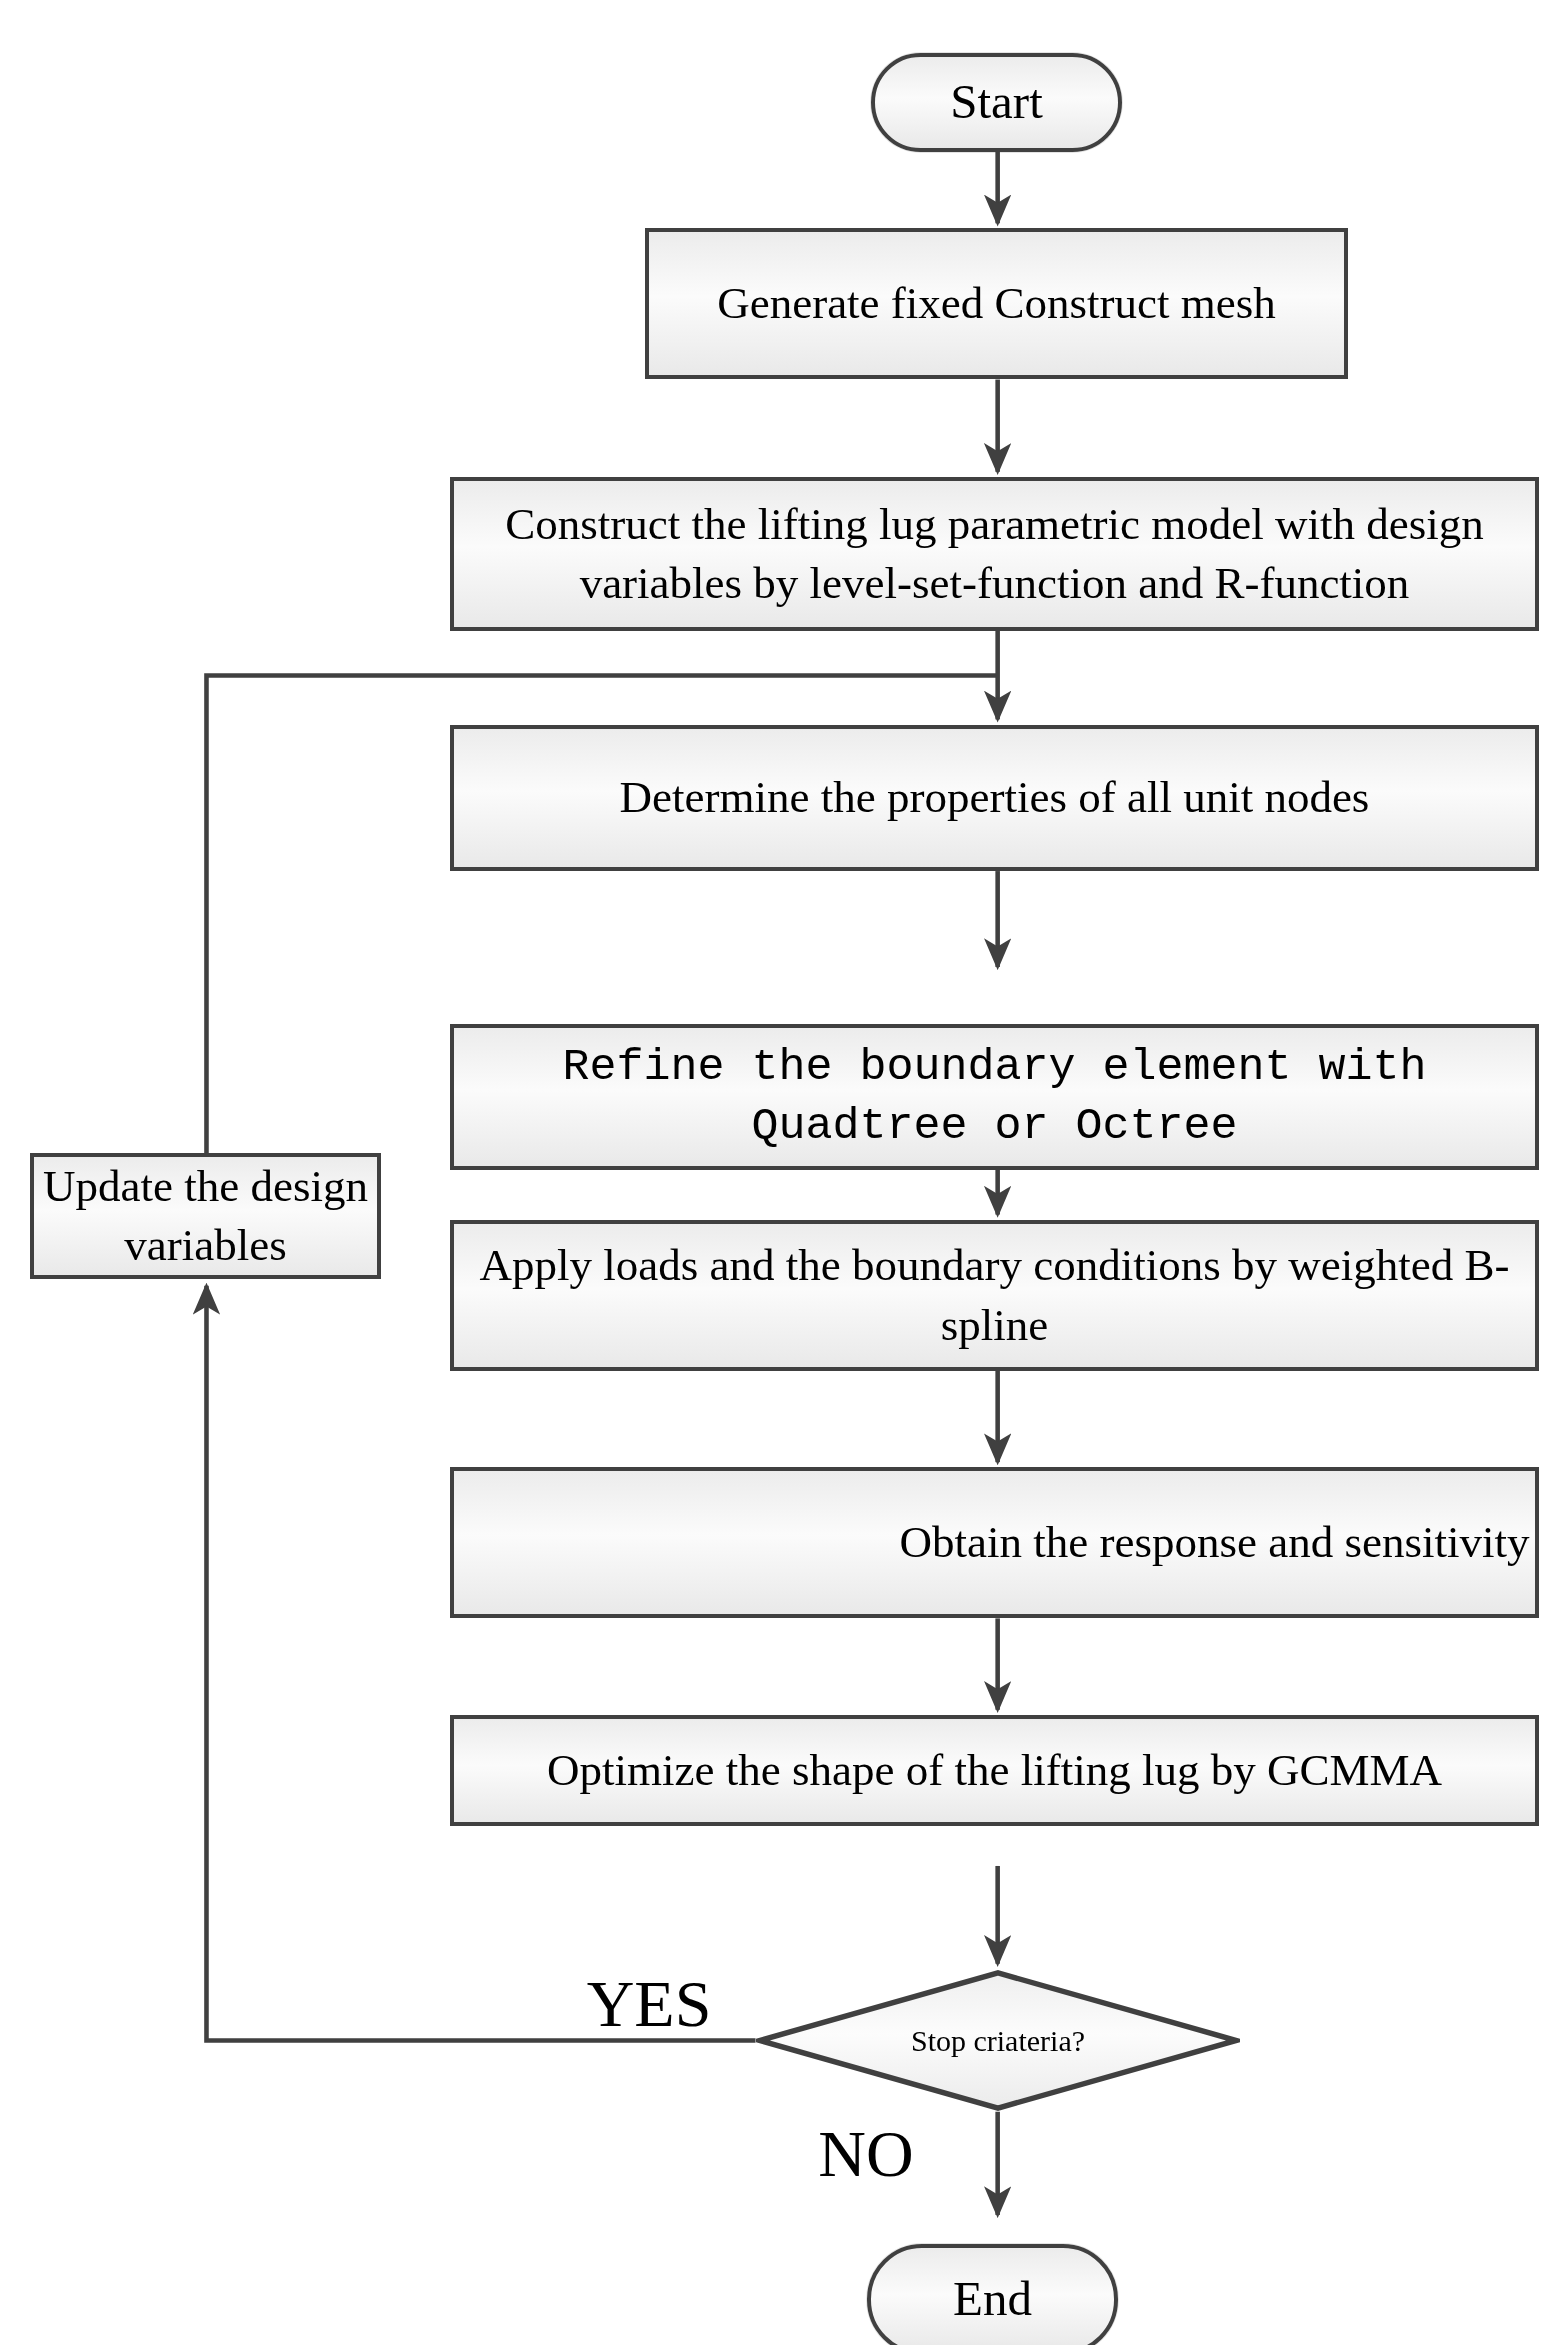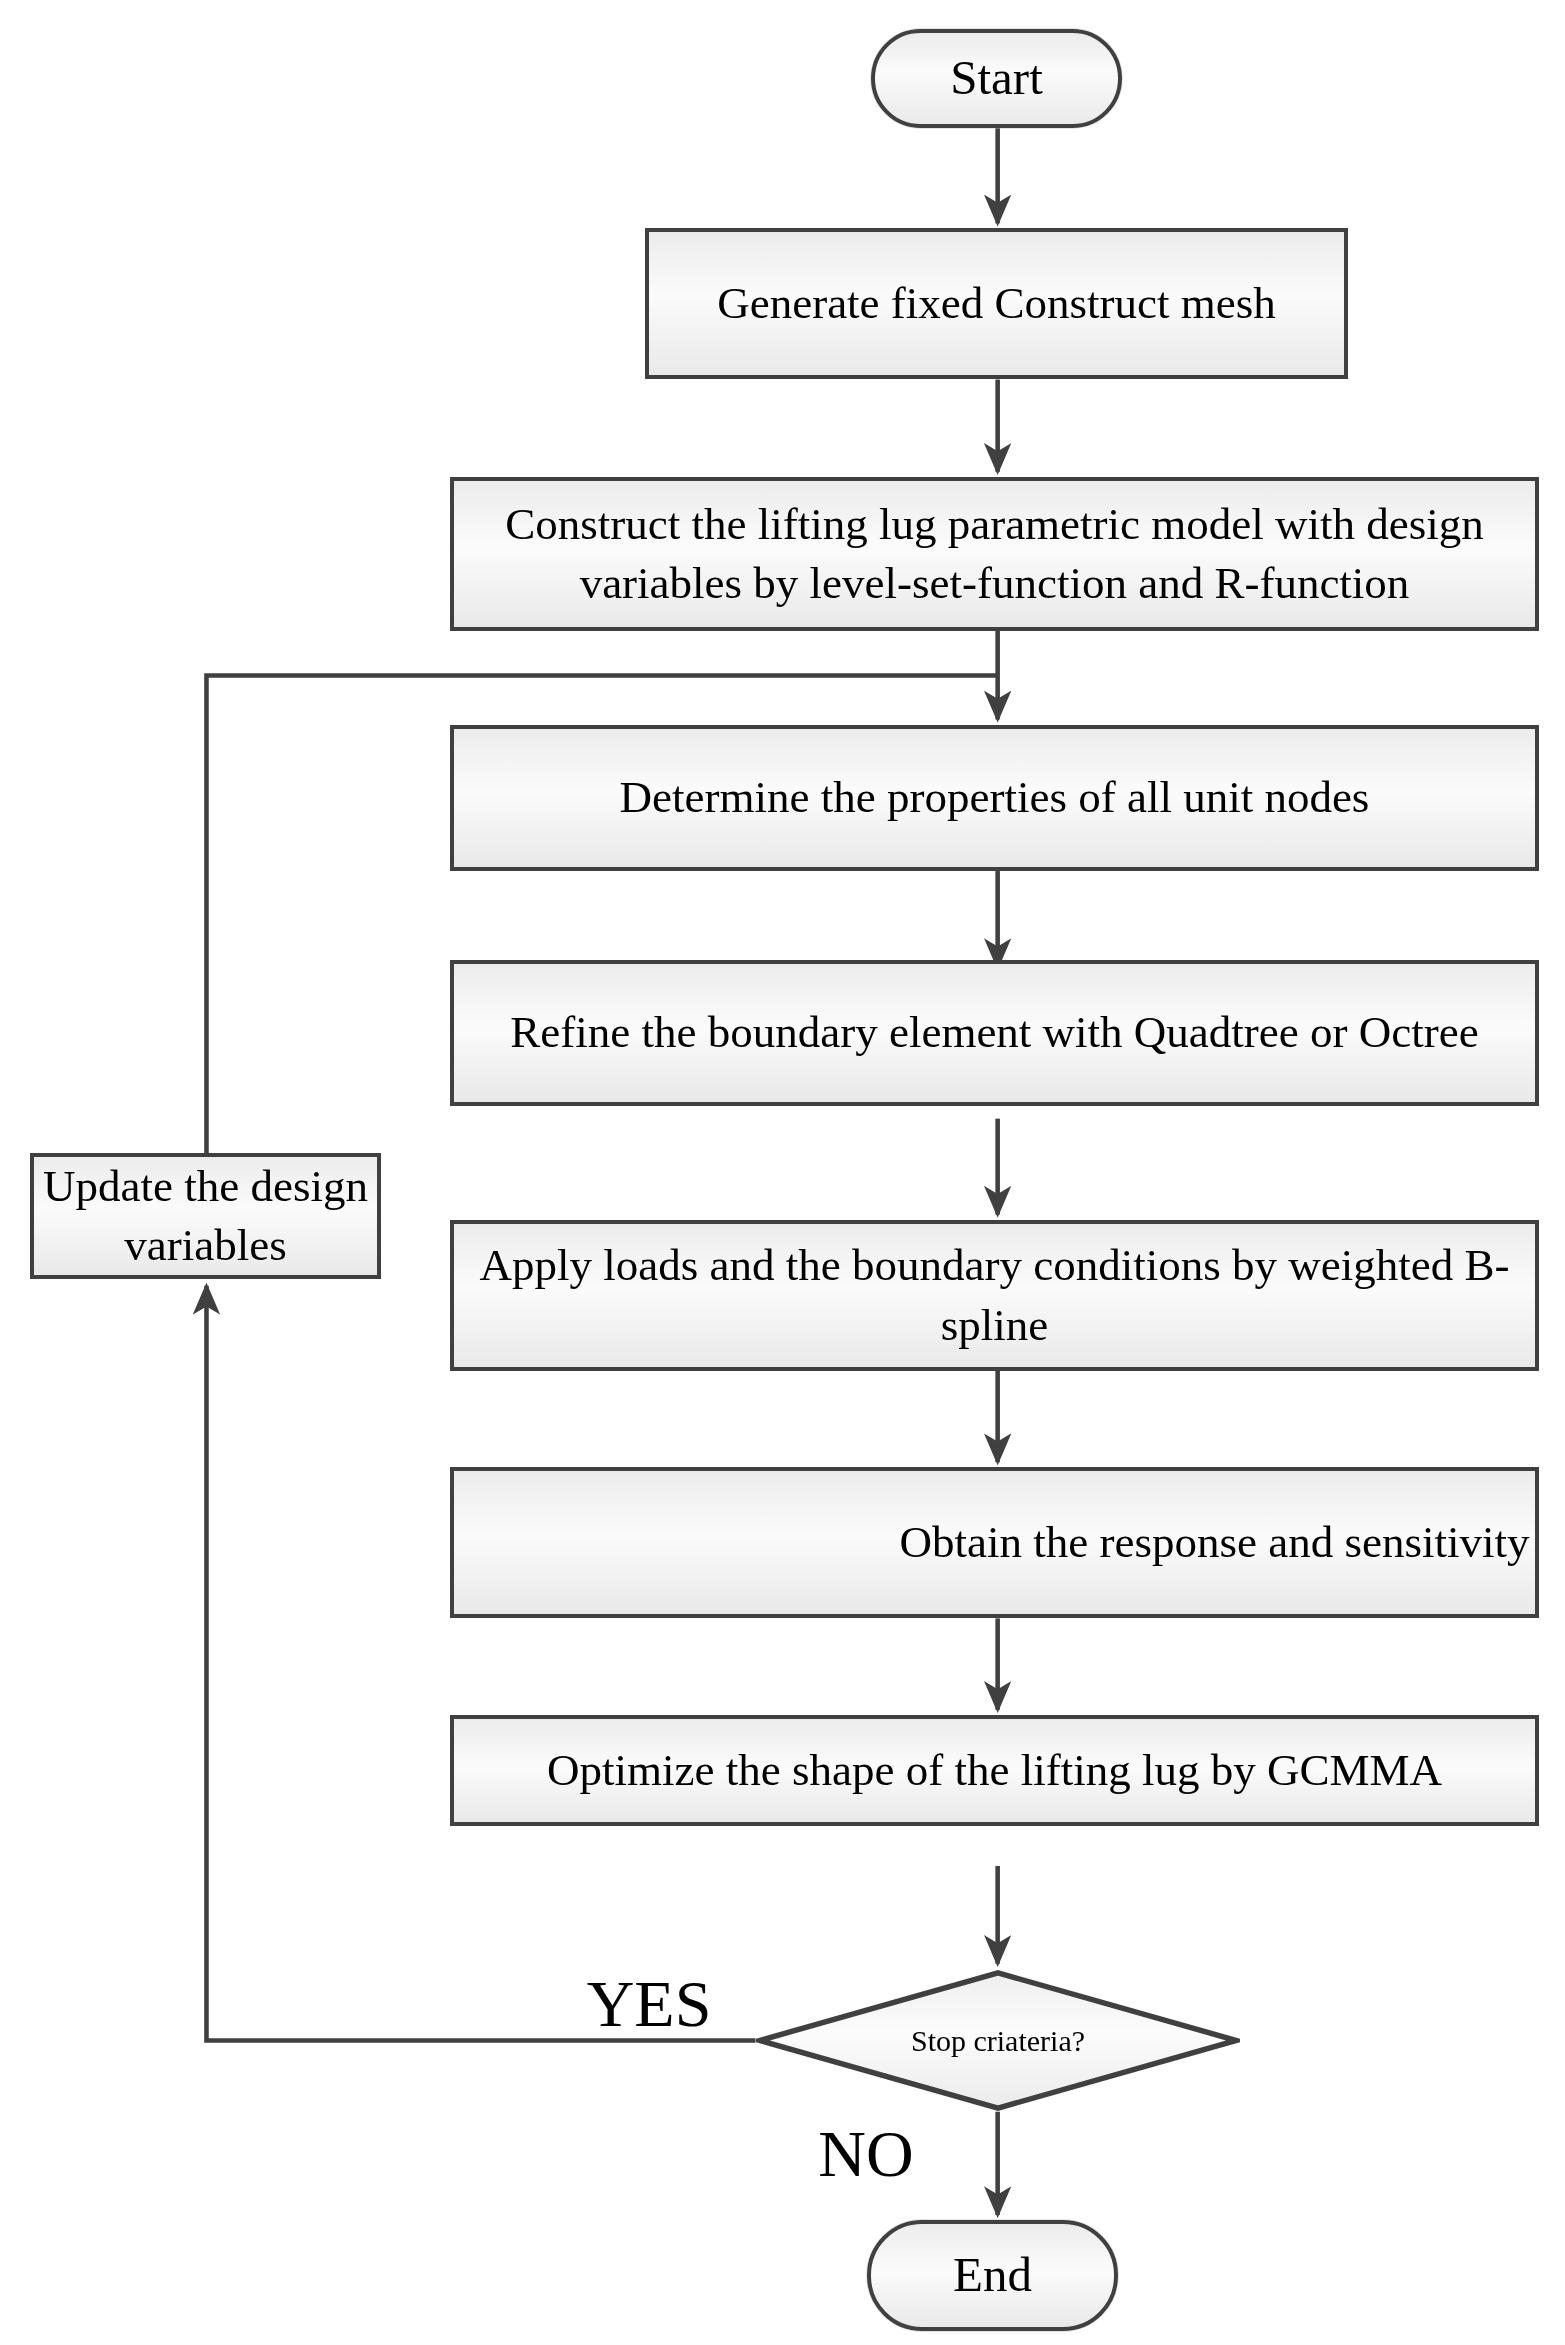--- a/index.html
+++ b/index.html
@@ -34,27 +34,28 @@
     background: linear-gradient(180deg, #ececec 0%, #fbfbfb 45%, #e9e9e9 100%);
     border: 4.6px solid #404040;
     font-size: 45px;
     line-height: 1.32;
     padding: 0 5.5px;
   }
   .terminator {
     border-radius: 55px;
     font-size: 49px;
     box-shadow: 0 0 0 0.9px rgba(64,64,64,0.15);
+    margin-top: 24px;
   }
   
   #node-start     { left: 871px;  top: 29px;   width: 251px;  height: 99px; }
   #node-generate  { left: 645px;  top: 228px;  width: 703px;  height: 151px; }
   #node-construct { left: 450px;  top: 477px;  width: 1089px; height: 154px; }
   #node-determine { left: 450px;  top: 725px;  width: 1089px; height: 146px; }
-  #node-refine    { left: 450px;  top: 960px; width: 1089px; height: 146px; }
+  #node-refine    { left: 450px;  top: 1024px; width: 1089px; height: 146px; font-family: Liberation Mono, monospace; }
   #node-apply     { left: 450px;  top: 1220px; width: 1089px; height: 151px; }
   #node-obtain    { left: 450px;  top: 1467px; width: 1089px; height: 151px; justify-content: flex-end; }
   #node-optimize  { left: 450px;  top: 1715px; width: 1089px; height: 111px; }
   #node-update    { left: 30px;   top: 1153px; width: 351px;  height: 126px; }
   #node-end       { left: 867px;  top: 2220px; width: 251px;  height: 111px; }
 
   
   #node-decision {
     position: absolute;
     left: 756px; top: 1969px;

